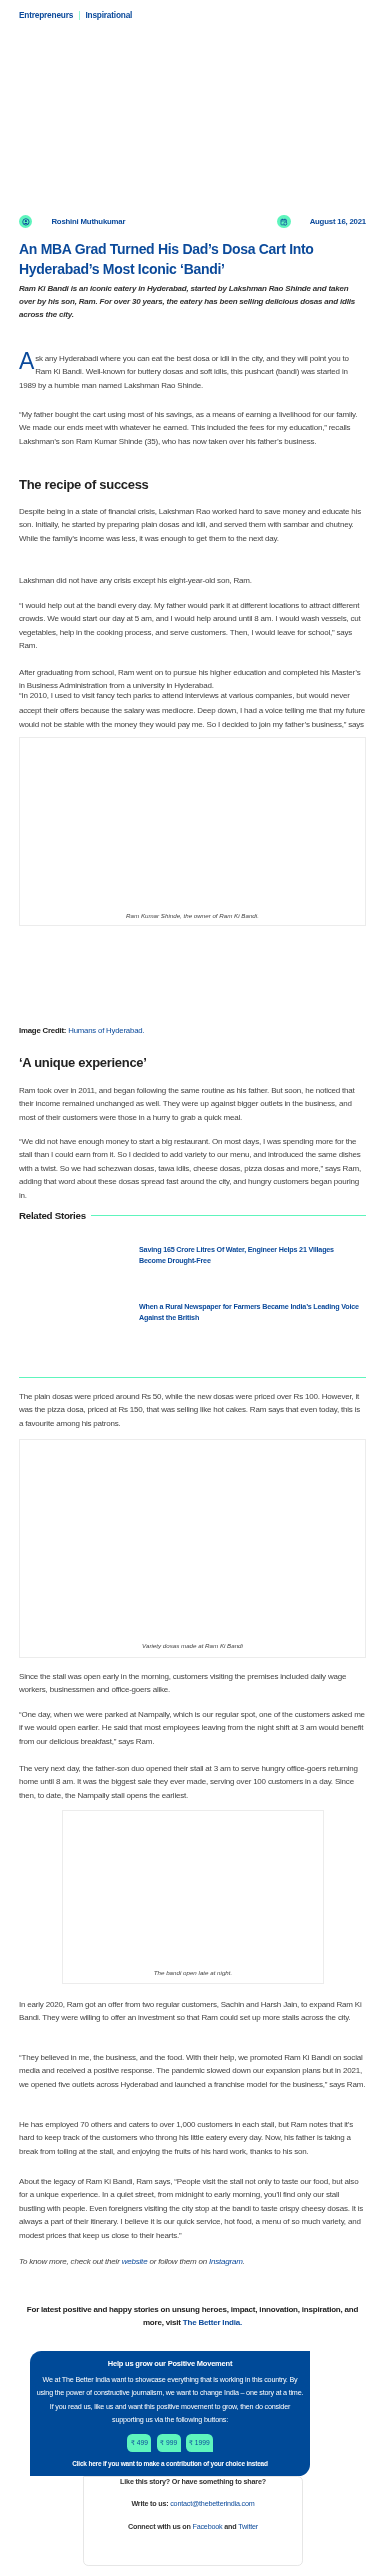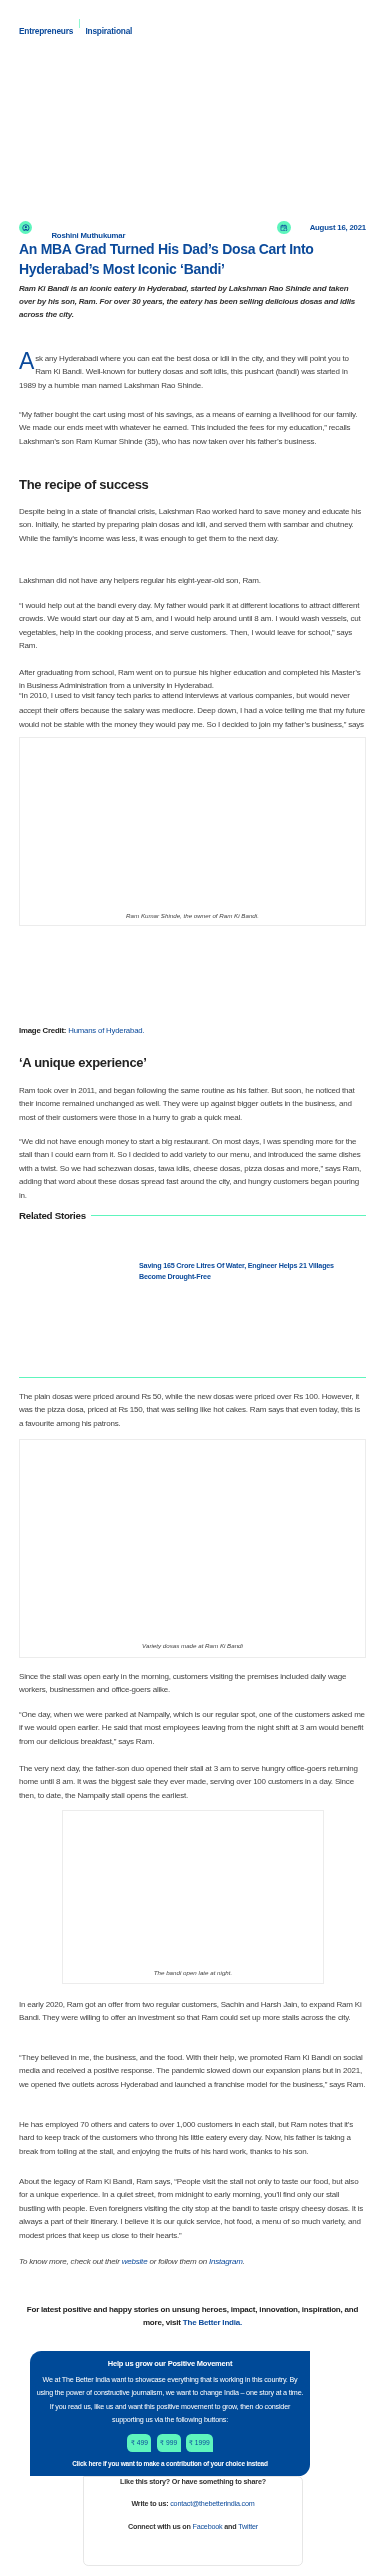--- a/index.html
+++ b/index.html
@@ -7,21 +7,21 @@
     body {
       width: 385px;
       height: 2576px;
       position: relative;
       font-family: "Liberation Sans", "DejaVu Sans", sans-serif;
       color: #3a3a3a;
       overflow: hidden;
     }
     .wrap { position: absolute; left: 19px; width: 347px; }
 
-    a, .link { color: #0b4a9b; text-decoration: none; margin-top: 16px; }
+    a, .link { color: #0b4a9b; text-decoration: none; }
 
     
     .cats { top: 10.3px; font-size: 8.3px; font-weight: bold; letter-spacing: -0.2px; color: #0b4a9b; display: flex; align-items: center; }
     .cats .sep { color: #5ef5bd; margin: 0 5.2px; font-weight: normal; }
 
     
     .meta { top: 215px; display: flex; justify-content: space-between; align-items: center; }
     .meta-item { display: flex; align-items: center; gap: 19px; font-size: 7.8px; font-weight: bold; color: #0b4a9b; letter-spacing: -0.2px; }
     .icon-circle { width: 13.4px; height: 13.4px; border-radius: 50%; background: #5ef5bd; display: flex; align-items: center; justify-content: center; }
 
@@ -96,21 +96,21 @@
 <p class="wrap lede">Ram Ki Bandi is an iconic eatery in Hyderabad, started by Lakshman Rao Shinde and taken over by his son, Ram. For over 30 years, the eatery has been selling delicious dosas and idlis across the city.</p>
 
 <p class="wrap p" style="top:352px">
   <span class="dropcap">A</span><span>sk any Hyderabadi where you can eat the best dosa or idli in the city, and they will point you to Ram Ki Bandi. Well-known for buttery dosas and soft idlis, this pushcart (bandi) was started in 1989 by a humble man named Lakshman Rao Shinde.</span>
 </p>
 <p class="wrap p" style="top:408px">“My father bought the cart using most of his savings, as a means of earning a livelihood for our family. We made our ends meet with whatever he earned. This included the fees for my education,” recalls Lakshman’s son Ram Kumar Shinde (35), who has now taken over his father’s business.</p>
 
 <h2 class="wrap section" style="top:477px">The recipe of success</h2>
 
 <p class="wrap p" style="top:505px">Despite being in a state of financial crisis, Lakshman Rao worked hard to save money and educate his son. Initially, he started by preparing plain dosas and idli, and served them with sambar and chutney. While the family’s income was less, it was enough to get them to the next day.</p>
-<p class="wrap p" style="top:574px">Lakshman did not have any helpers regular his eight-year-old son, Ram.</p>
+<p class="wrap p" style="top:574px">Lakshman did not have any crisis except his eight-year-old son, Ram.</p>
 <p class="wrap p" style="top:599px">“I would help out at the bandi every day. My father would park it at different locations to attract different crowds. We would start our day at 5 am, and I would help around until 8 am. I would wash vessels, cut vegetables, help in the cooking process, and serve customers. Then, I would leave for school,” says Ram.</p>
 <p class="wrap p" style="top:666px">After graduating from school, Ram went on to pursue his higher education and completed his Master’s in Business Administration from a university in Hyderabad.</p>
 <p class="wrap p" style="top:689px; line-height:14.5px;">“In 2010, I used to visit fancy tech parks to attend interviews at various companies, but would never accept their offers because the salary was mediocre. Deep down, I had a voice telling me that my future would not be stable with the money they would pay me. So I decided to join my father’s business,” says Ram.</p>
 
 <div class="figure" style="left:19px; top:737px; width:347px; height:189px;">
   <div class="cap" style="top:174px">Ram Kumar Shinde, the owner of Ram Ki Bandi.</div>
 </div>
 
 <p class="wrap credit" style="top:1026px">
   <b>Image Credit:</b>
@@ -121,20 +121,21 @@
 
 <p class="wrap p" style="top:1084px">Ram took over in 2011, and began following the same routine as his father. But soon, he noticed that their income remained unchanged as well. They were up against bigger outlets in the business, and most of their customers were those in a hurry to grab a quick meal.</p>
 <p class="wrap p" style="top:1135px">“We did not have enough money to start a big restaurant. On most days, I was spending more for the stall than I could earn from it. So I decided to add variety to our menu, and introduced the same dishes with a twist. So we had schezwan dosas, tawa idlis, cheese dosas, pizza dosas and more,” says Ram, adding that word about these dosas spread fast around the city, and hungry customers began pouring in.</p>
 
 <div class="wrap related-head" style="top:1210px">
   <span>Related Stories</span>
   <div class="line"></div>
 </div>
 <div class="wrap" style="top:1232px; height:103px;">
   <a class="rel-item" style="top:12.4px">Saving 165 Crore Litres Of Water, Engineer Helps 21 Villages Become Drought-Free</a>
+  <a class="rel-item" style="top:69px">When a Rural Newspaper for Farmers Became India’s Leading Voice Against the British</a>
 </div>
 <div class="wrap hr-accent" style="top:1377px"></div>
 
 <p class="wrap p" style="top:1390px">The plain dosas were priced around Rs 50, while the new dosas were priced over Rs 100. However, it was the pizza dosa, priced at Rs 150, that was selling like hot cakes. Ram says that even today, this is a favourite among his patrons.</p>
 
 <div class="figure" style="left:19px; top:1439px; width:347px; height:219px;">
   <div class="cap" style="top:202px">Variety dosas made at Ram Ki Bandi</div>
 </div>
 
 <p class="wrap p" style="top:1670px">Since the stall was open early in the morning, customers visiting the premises included daily wage workers, businessmen and office-goers alike.</p>

